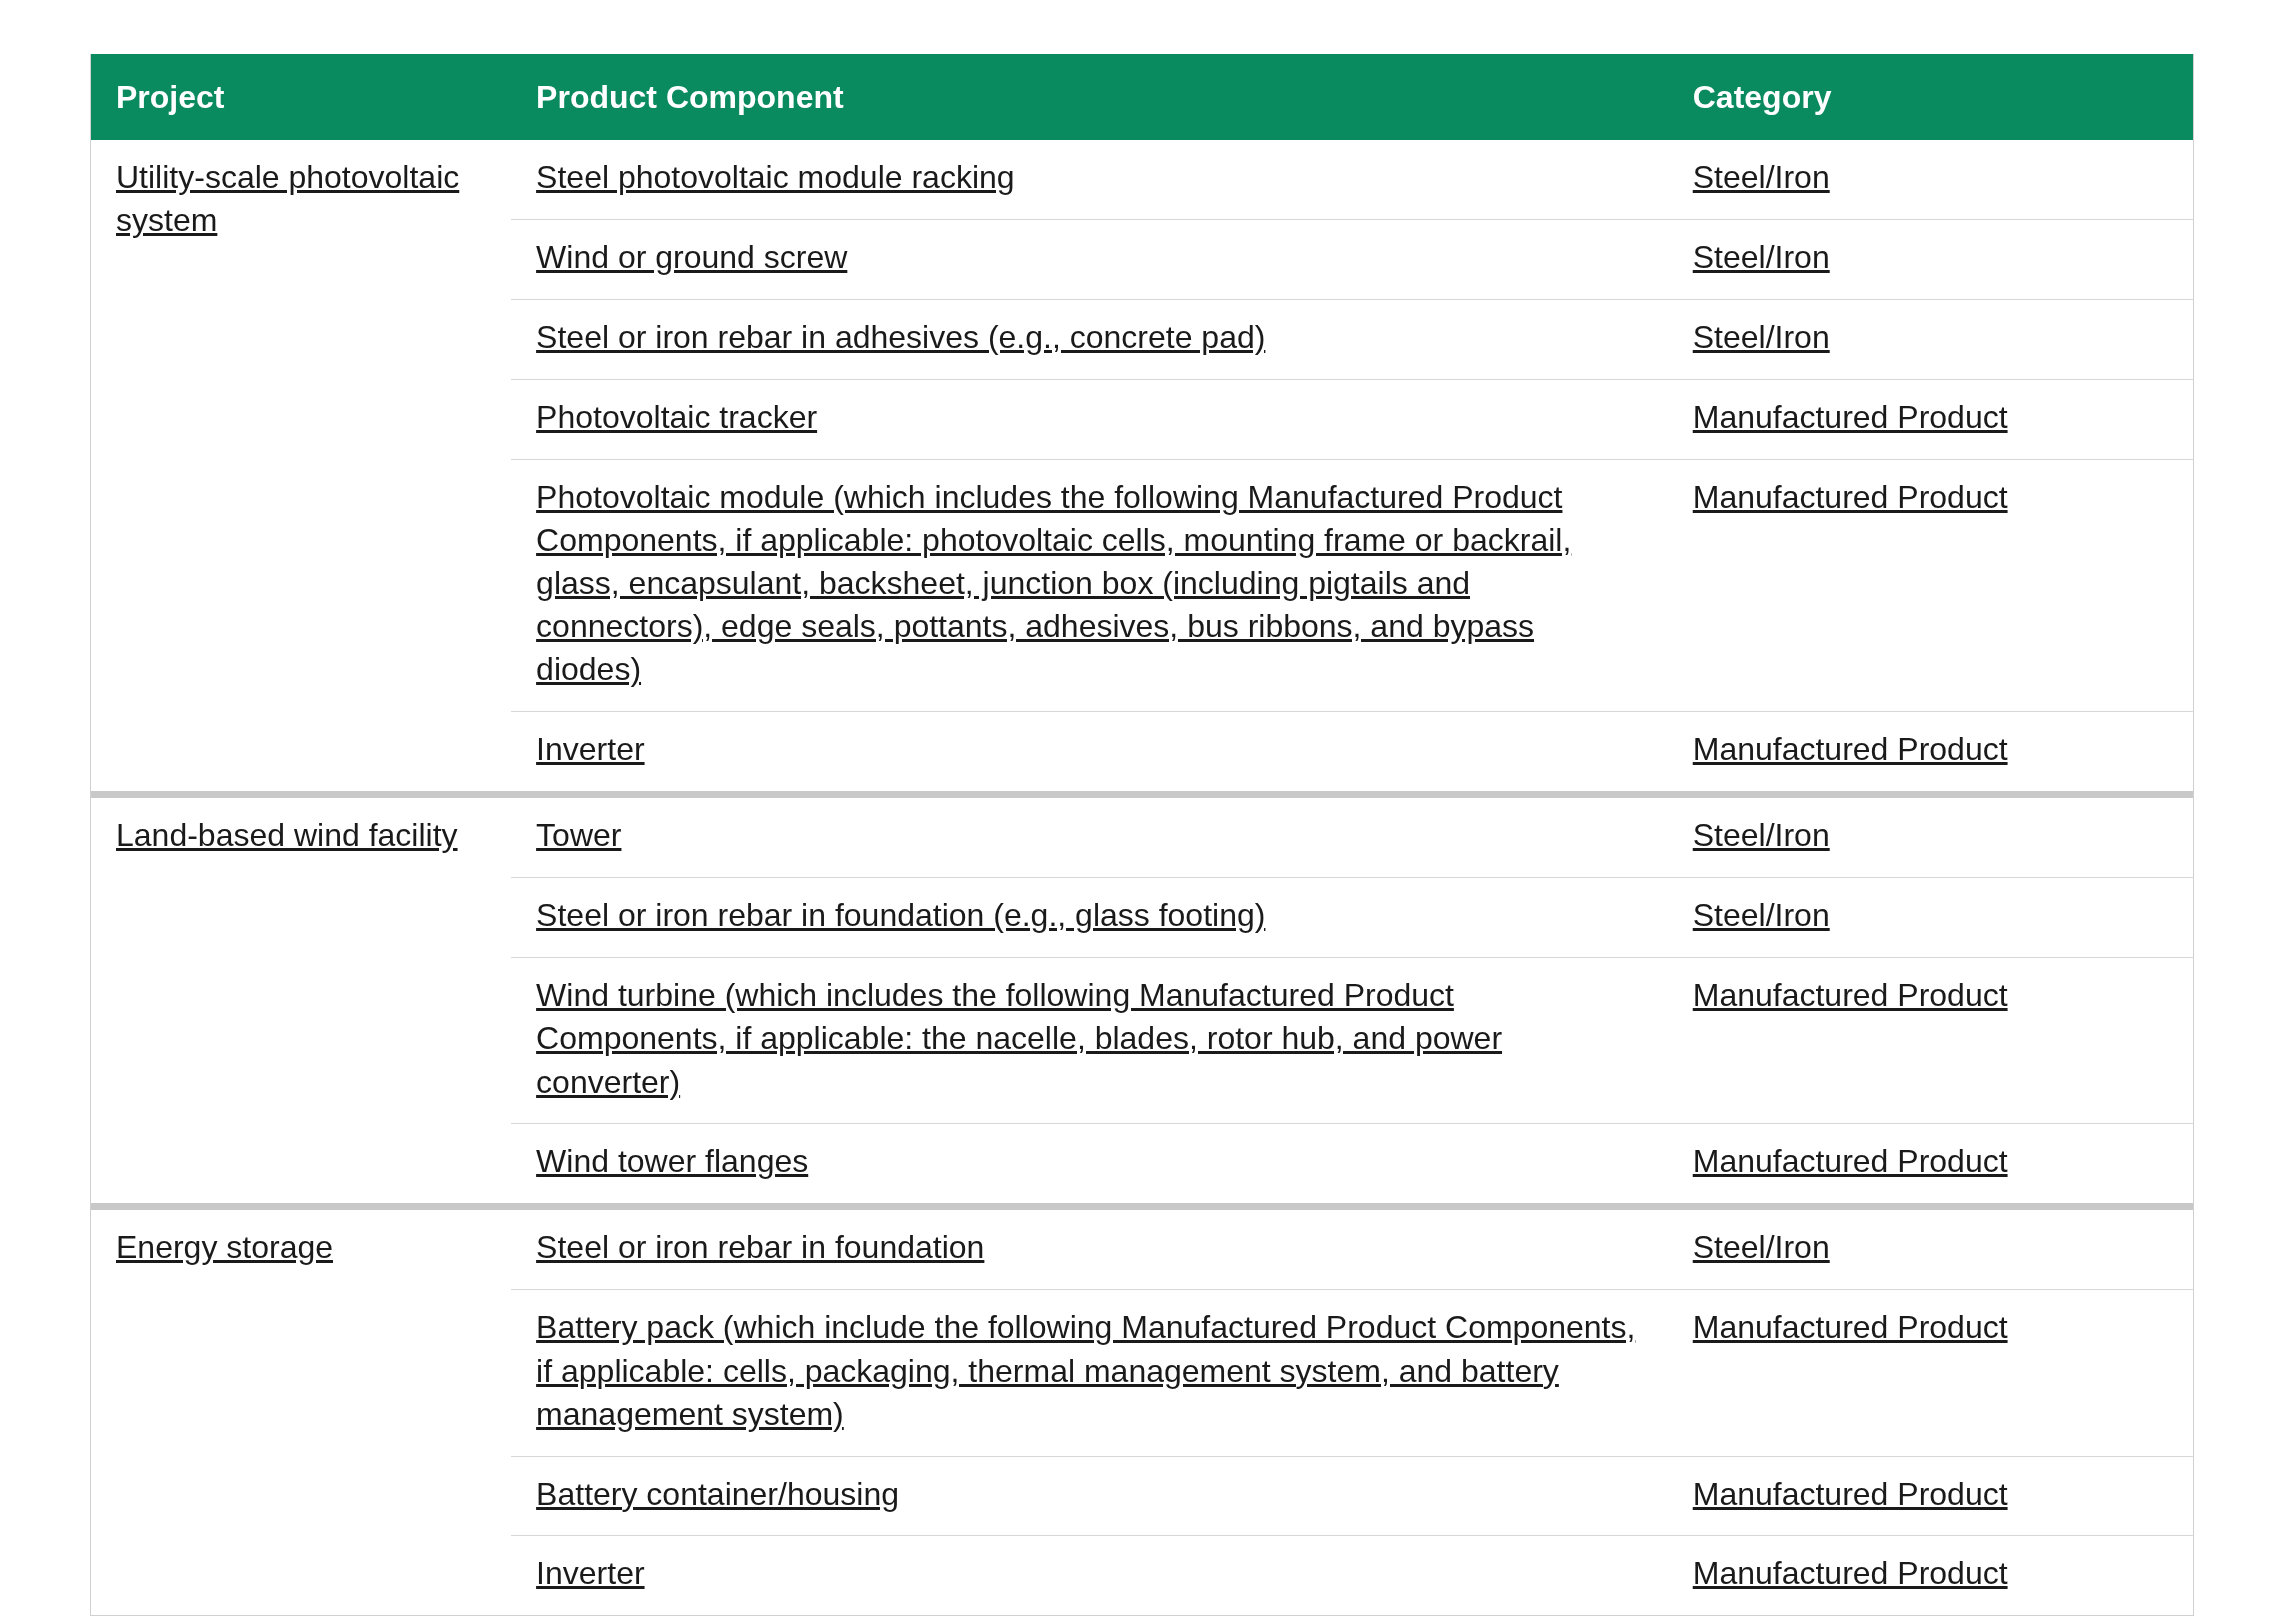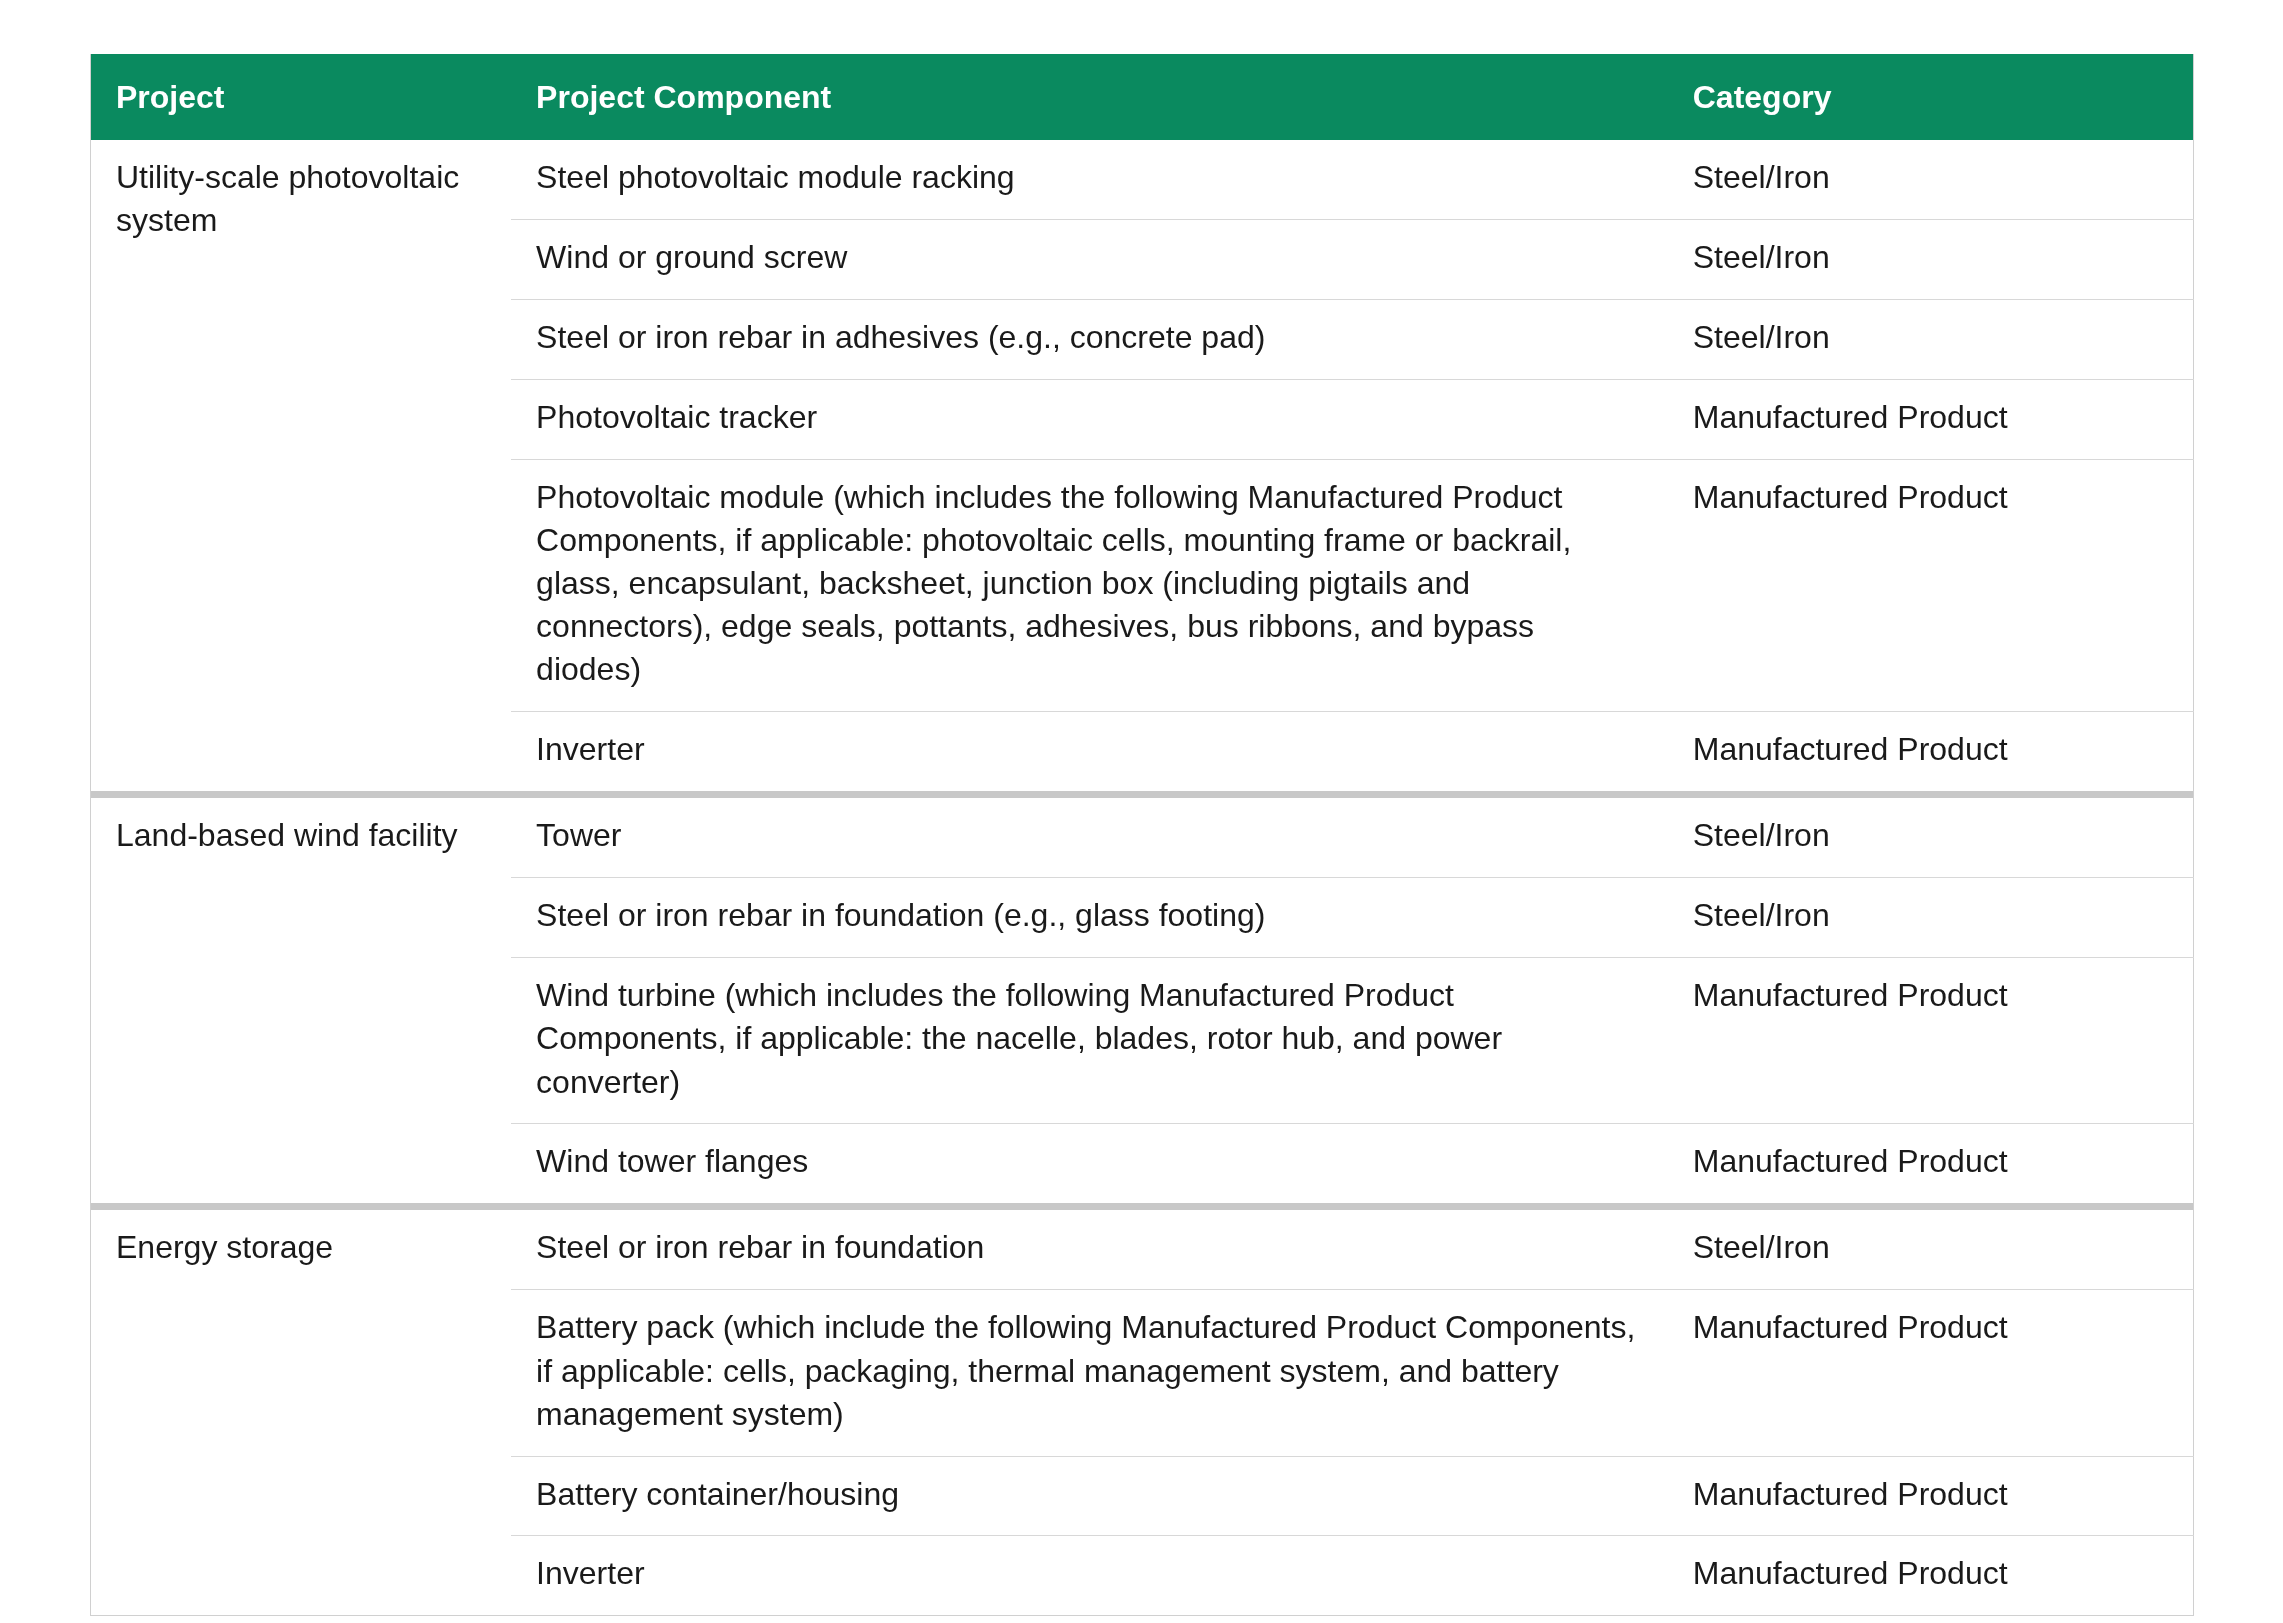--- a/index.html
+++ b/index.html
@@ -38,20 +38,21 @@
     padding: 21.5px 25px;
     border: none;
   }
   th.col-project  { width: 20%; }
   th.col-component{ width: 55%; }
   th.col-category { width: 25%; margin-top: 24px; }
   td {
     padding: 16px 25px 19.7px 25px;
     vertical-align: top;
     border-bottom: 0.9px solid var(--row-border);
+    text-decoration: underline;
   }
   td.project-cell {
     border-right: none;
     border-bottom: none;
   }
   tr.group-last td { border-bottom: none; }
   tr.divider td {
     padding: 0;
     border: none;
     background: var(--divider);
@@ -59,21 +60,21 @@
   }
 </style>
 </head>
 <body>
 
 <div class="page">
   <table>
     <thead>
       <tr>
         <th class="col-project">Project</th>
-        <th class="col-component">Project Component</th>
+        <th class="col-component">Product Component</th>
         <th class="col-category">Category</th>
       </tr>
     </thead>
     <tbody id="tbody">
         <tr>
           <td class="project-cell" rowspan="6">Utility-scale photovoltaic system</td>
           <td>Steel photovoltaic module racking</td>
           <td>Steel/Iron</td>
         </tr>
         <tr>

